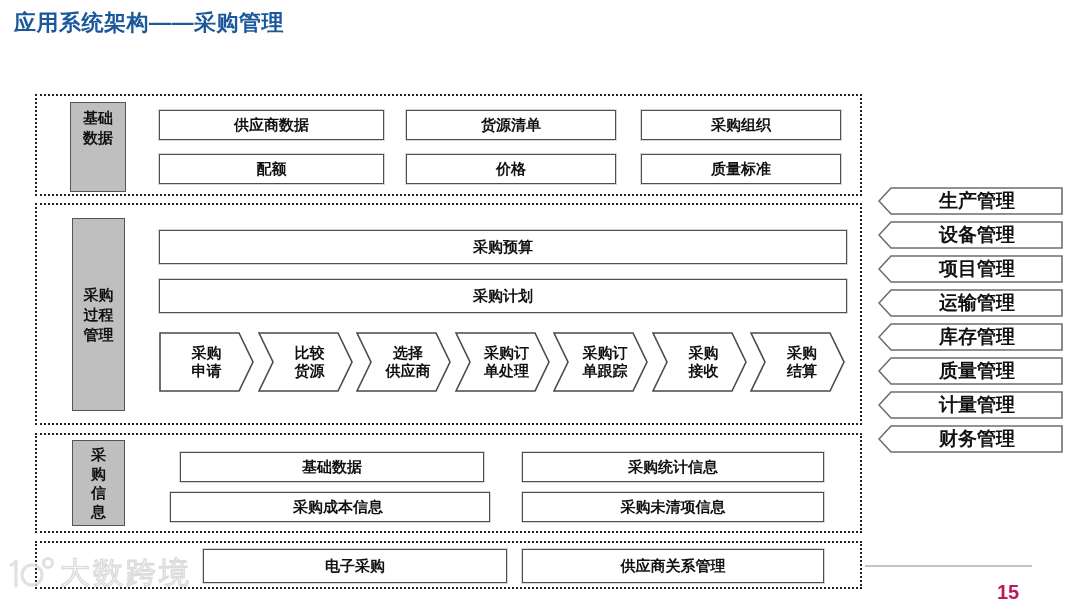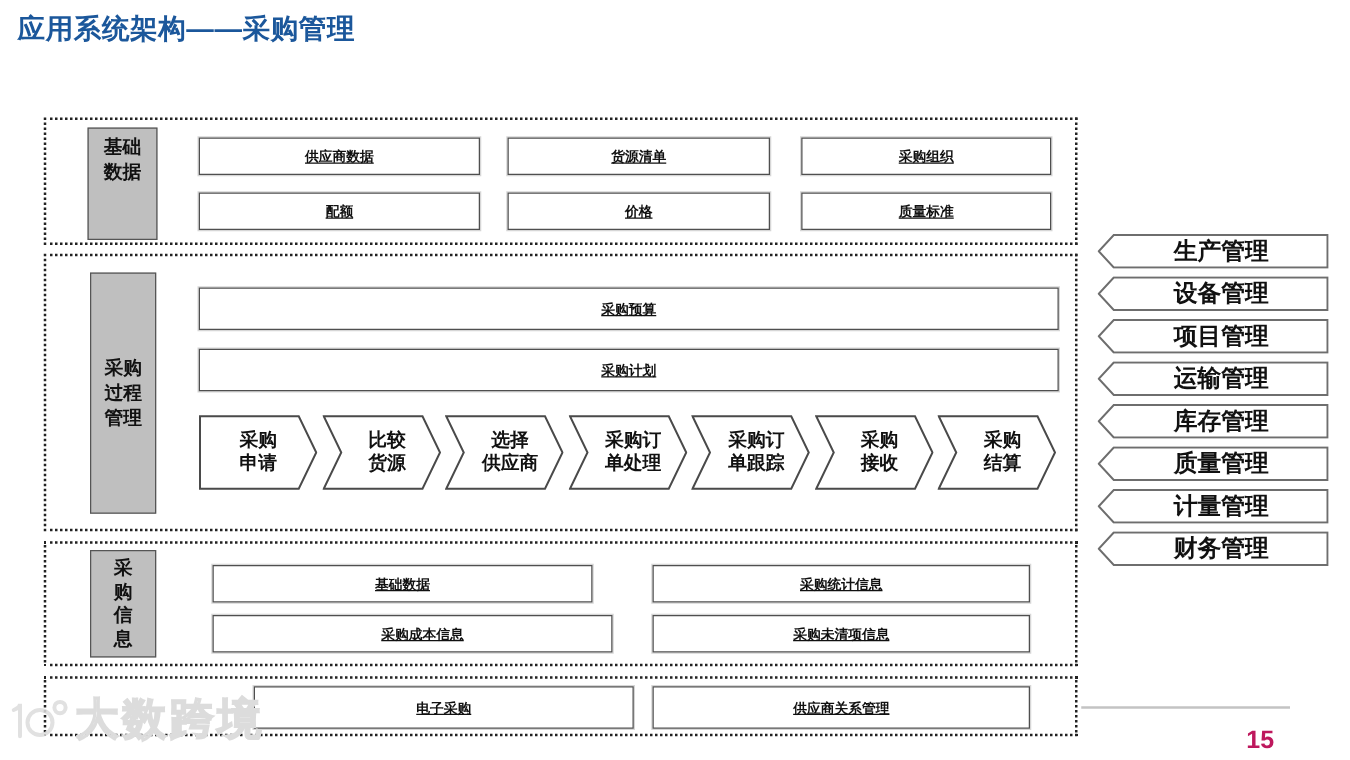--- a/index.html
+++ b/index.html
@@ -15,23 +15,22 @@
   .glabel{
     position:absolute;background:#bfbfbf;border:1px solid #555;
     display:flex;flex-direction:column;align-items:center;
     font-weight:700;font-size:15px;line-height:20px;color:#111;text-align:center;
   }
   .glabel.top{justify-content:flex-start;padding-top:5px;}
   .glabel.mid{justify-content:center;}
   .box{
     position:absolute;background:#fff;border:1px solid #4f4f4f;
     display:flex;align-items:center;justify-content:center;
-    font-weight:700;font-size:11px;color:#111;
+    font-weight:700;font-size:15px;color:#111;
     box-shadow:0 0 0 1px rgba(90,90,90,0.25);
-    text-decoration:underline;
   }
   .chev{position:absolute;width:95px;height:60px;}
   .chev svg{position:absolute;left:0;top:0;width:100%;height:100%;}
   .chev .chev-text{
     position:absolute;inset:0;display:flex;flex-direction:column;
     align-items:center;justify-content:center;
     font-weight:700;font-size:15px;line-height:18px;color:#111;
   }
   .chev.notched .chev-text{padding-left:9px;}
   .module{position:absolute;left:878px;width:185px;height:28px;}
@@ -40,21 +39,21 @@
     position:absolute;inset:0;padding-left:13px;display:flex;align-items:center;
     justify-content:center;font-weight:700;font-size:19px;color:#111;
   }
   .footer-line{position:absolute;left:865px;top:565px;width:167px;height:2px;background:#c3c3c3;}
   .page-number{position:absolute;left:997px;top:569px;font-size:20px;color:#be185d;font-weight:700;margin-top:12px;}
   .watermark{
     position:absolute;left:4px;top:552px;display:flex;align-items:center;gap:4px;
     z-index:5;pointer-events:none;
   }
   .wm-text{
-    font-size:35px;font-weight:700;letter-spacing:3px;
+    font-size:30px;font-weight:400;letter-spacing:3px;
     color:rgba(255,255,255,0.45);-webkit-text-stroke:1.4px #dcdcdc;
   }
 </style>
 </head>
 <body>
 
 <div class="stage">
 
   <div class="title">应用系统架构——采购管理</div>
 
@@ -145,21 +144,21 @@
     </div>
   </div>
 
   <div class="sec" style="left:35px;top:433px;width:823px;height:96px;">
     <div class="glabel mid" style="left:35px;top:5px;width:51px;height:84px;line-height:19px;">
       <span>采</span>
       <span>购</span>
       <span>信</span>
       <span>息</span>
     </div>
-    <div class="box" style="left:133px;top:17px;width:302px;height:28px;">基础数据</div>
+    <div class="box" style="left:143px;top:17px;width:302px;height:28px;">基础数据</div>
     <div class="box" style="left:485px;top:17px;width:300px;height:28px;">采购统计信息</div>
     <div class="box" style="left:133px;top:57px;width:302px;height:28px;padding-left:16px;">采购成本信息</div>
     <div class="box" style="left:485px;top:57px;width:300px;height:28px;">采购未清项信息</div>
   </div>
 
   <div class="sec" style="left:35px;top:541px;width:823px;height:44px;">
     <div class="box" style="left:118px;top:6px;width:302px;height:32px;margin-left:48px;">电子采购</div>
     <div class="box" style="left:485px;top:6px;width:300px;height:32px;">供应商关系管理</div>
   </div>
 

